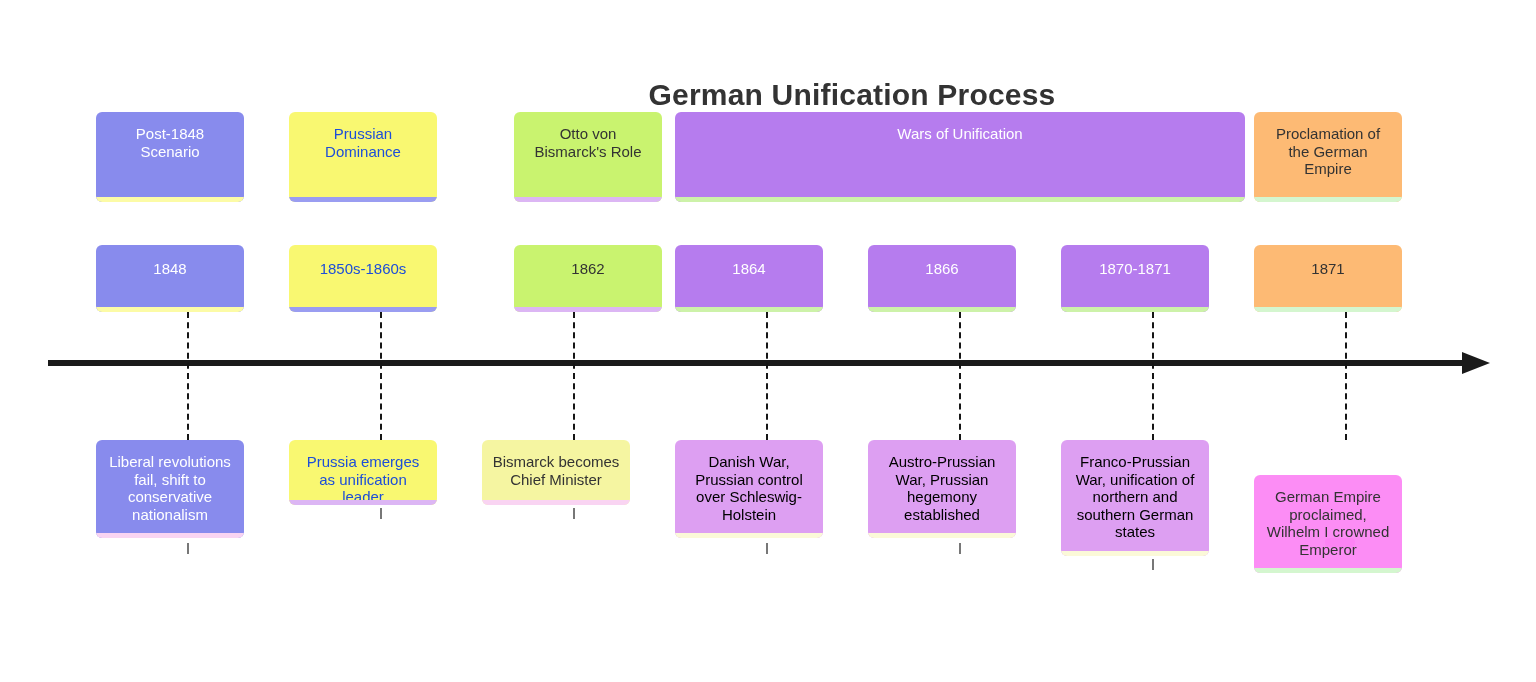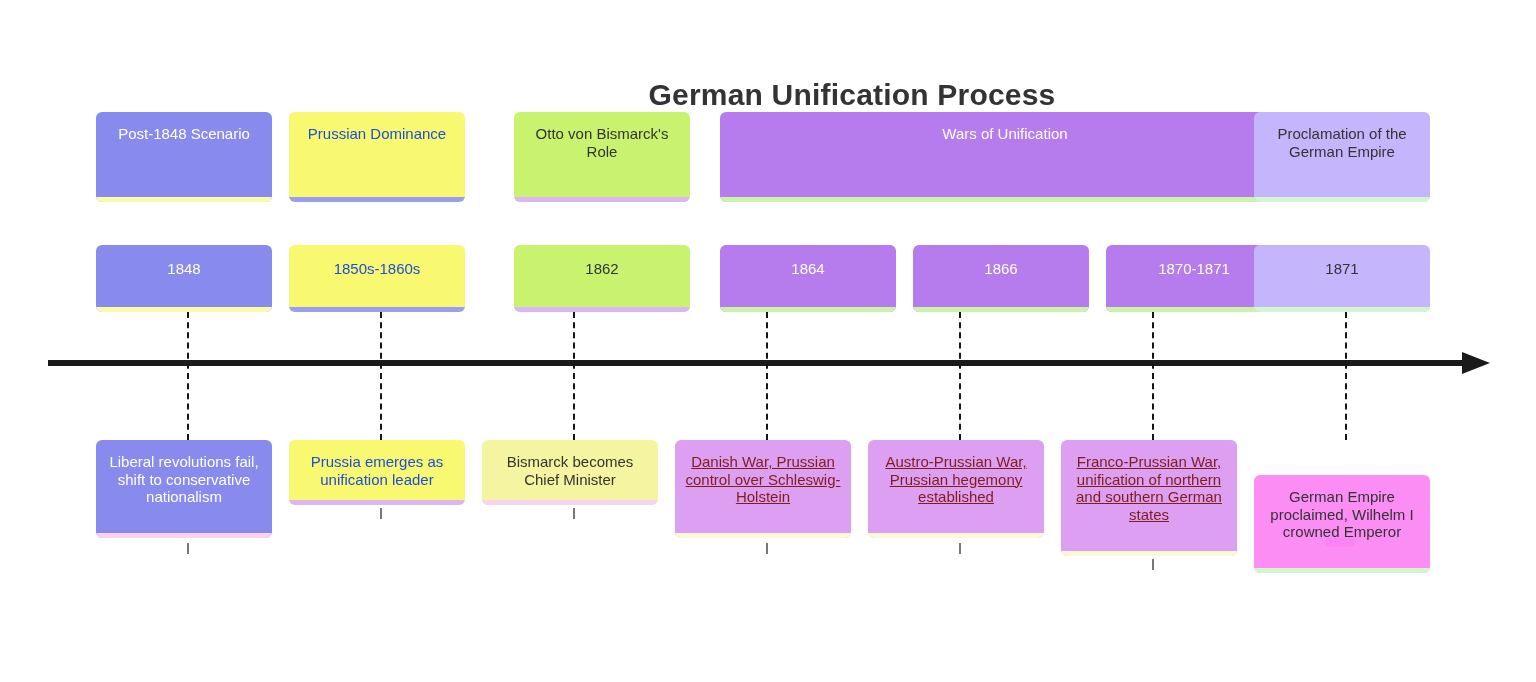--- a/index.html
+++ b/index.html
@@ -7,43 +7,43 @@
     position:relative;width:1536px;height:682px;background:#ffffff;
     font-family:"Liberation Sans",sans-serif;overflow:hidden;
   }
   #title{
     position:absolute;left:402px;top:54px;width:900px;
     text-align:center;font-size:30px;font-weight:700;color:#333333;
     letter-spacing:0.2px;
     margin-top:24px;
   }
   .box{
-    position:absolute;width:176px;border-radius:6px;overflow:hidden;
+    position:absolute;width:148px;border-radius:6px;overflow:hidden;
     display:flex;justify-content:center;align-items:flex-start;
     text-align:center;font-size:15px;line-height:17.5px;
     padding:13px 10px 0 10px;box-sizing:border-box;
   }
   .strip{position:absolute;left:0;bottom:0;width:100%;height:5px;display:block;}
   
   .c1{left:96px}.c2{left:289px}.c3{left:482px}.c4{left:675px}
   .c5{left:868px}.c6{left:1061px}.c7{left:1254px}
   
   .row-section{top:112px;height:90px;}
   .row-year{top:245px;height:67px;padding-top:15px;}
   .row-desc{top:440px;}
   .h65{height:65px}.h98{height:98px}.h116{height:116px}
   .wide{width:570px;}
   
   .bg-blue{background:#888bed;color:#ffffff;}
   .bg-yellow{background:#f9f871;color:#1d4ed8;}
   .bg-paleyellow{background:#f5f5a1;color:#333333;}
   .bg-green{background:#c9f36f;color:#333333;margin-left:32px;}
-  .bg-purple{background:#b67cee;color:#ffffff;margin-left:45px;}
-  .bg-orchid{background:#dd9ff2;color:#7f1d1d;text-decoration:underline;}
-  .bg-pink{background:#c4b5fd;color:#333333;}
+  .bg-purple{background:#b67cee;color:#ffffff;}
+  .bg-orchid{background:#dd9ff2;color:#000000;}
+  .bg-pink{background:#fdba74;color:#333333;}
   .bg-pinklight{background:#fc8df5;color:#333333;margin-top:35px;}
   .s-yellow{background:#fcfba6;}
   .s-blue{background:#9a9df1;}
   .s-lilac{background:#dcb6f4;}
   .s-mint{background:#cdf2a9;}
   .s-mint2{background:#d4f6cf;}
   .s-cream{background:#fbf9d8;}
   .s-pinkpale{background:#f9d4f2;}
   
   #axis-line{position:absolute;left:48px;top:360px;width:1418px;height:6px;background:#1a1a1a;}

